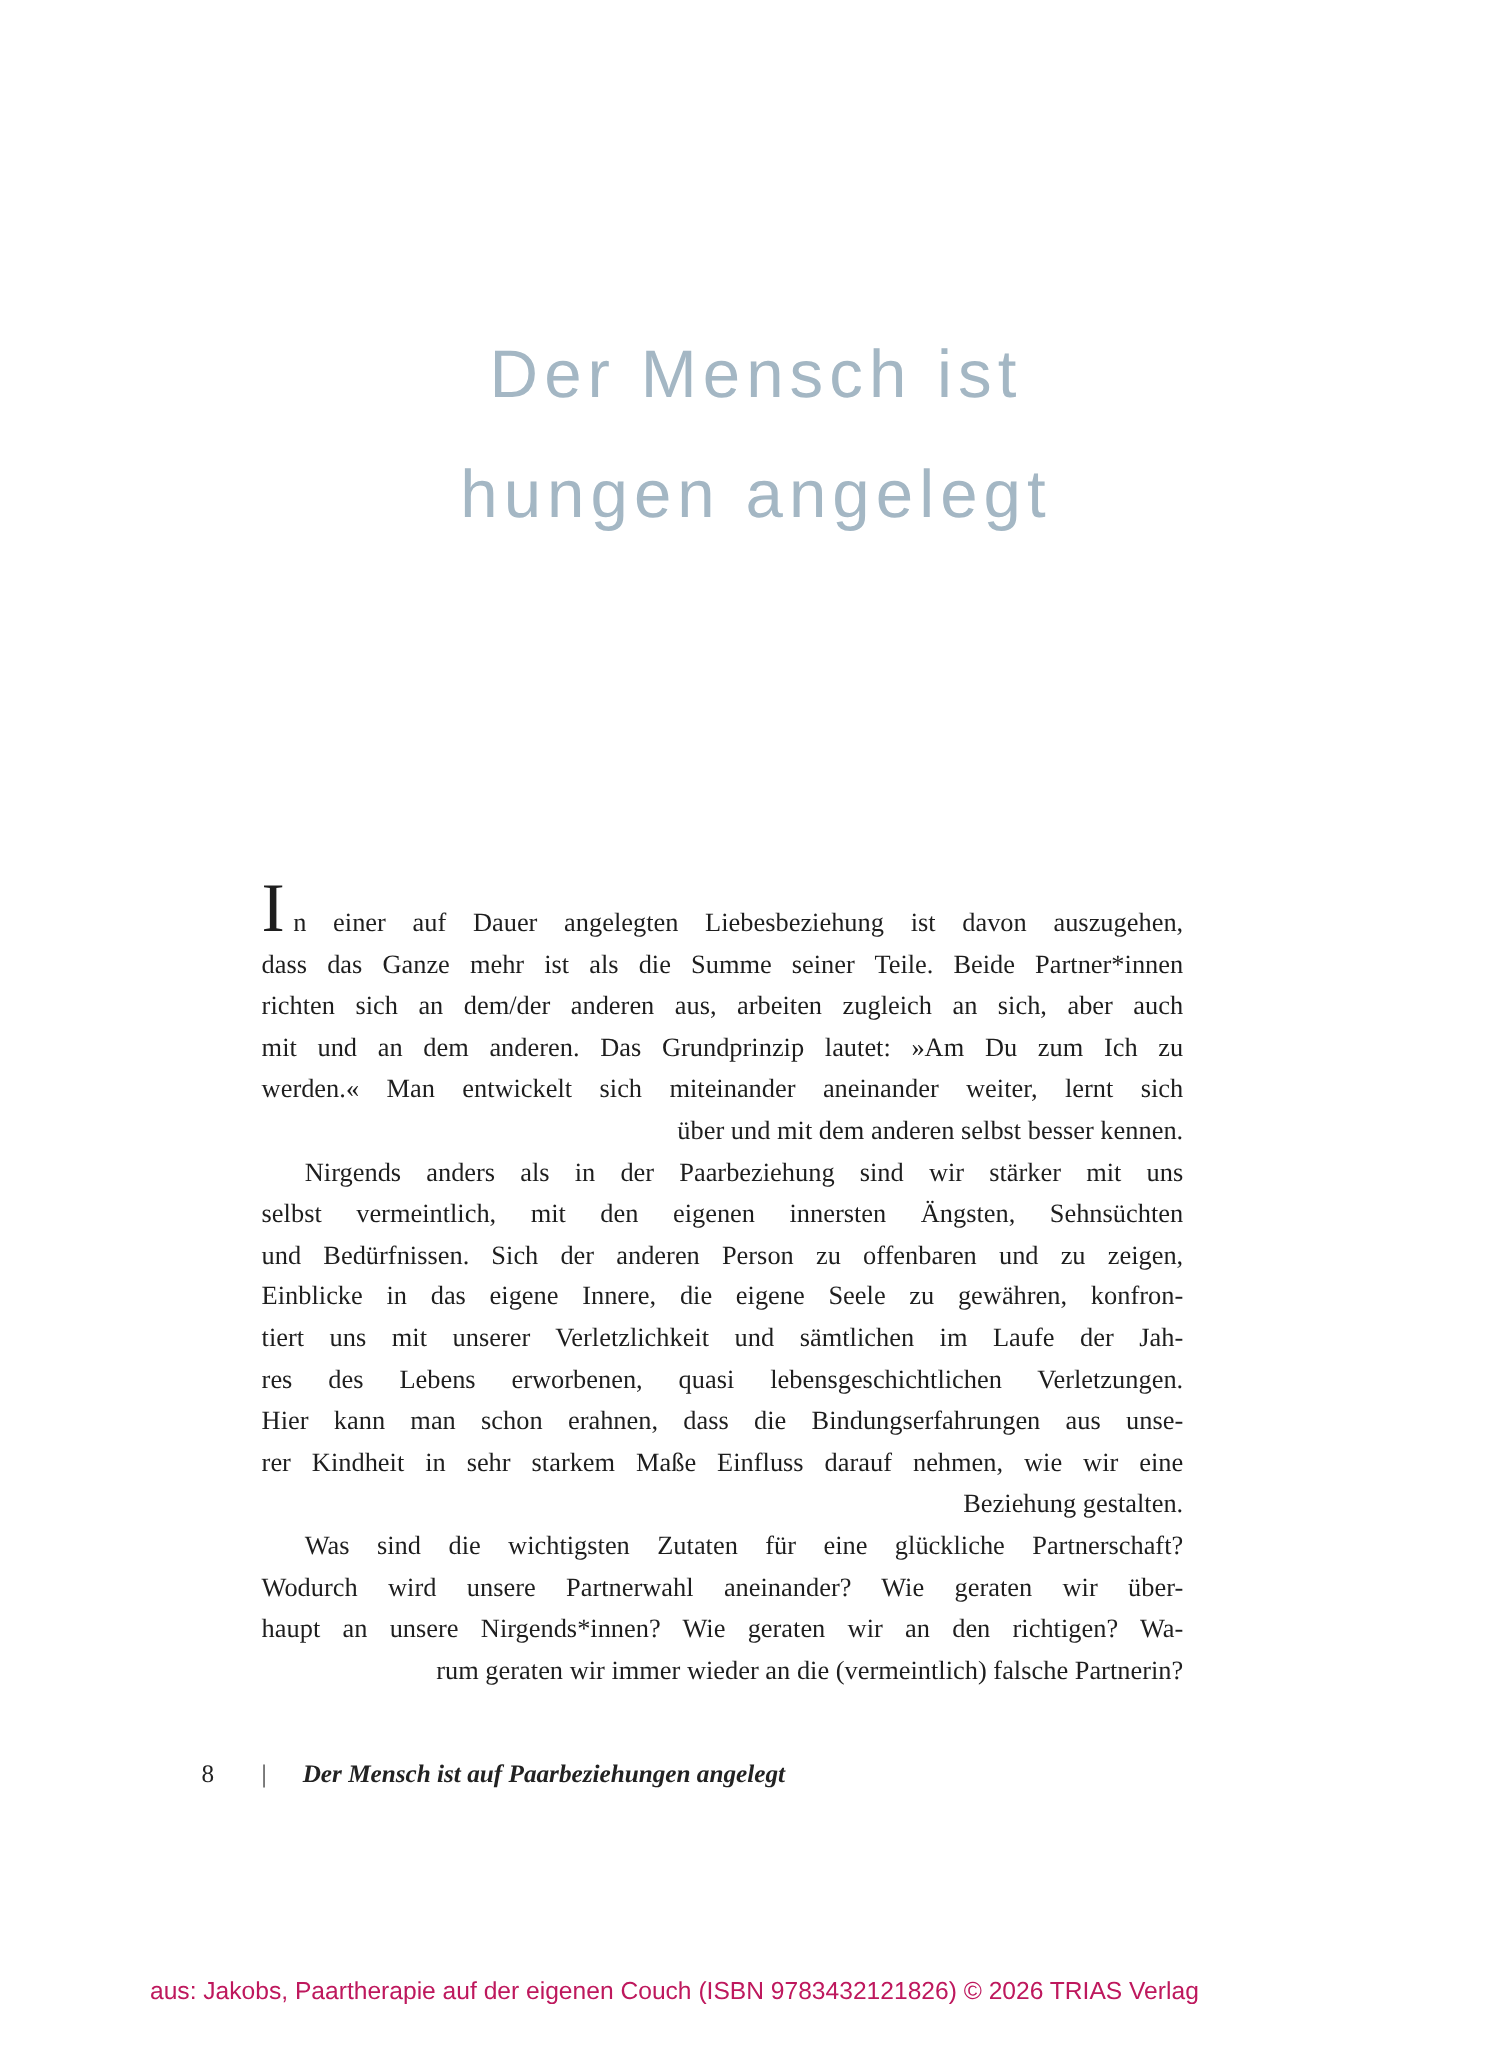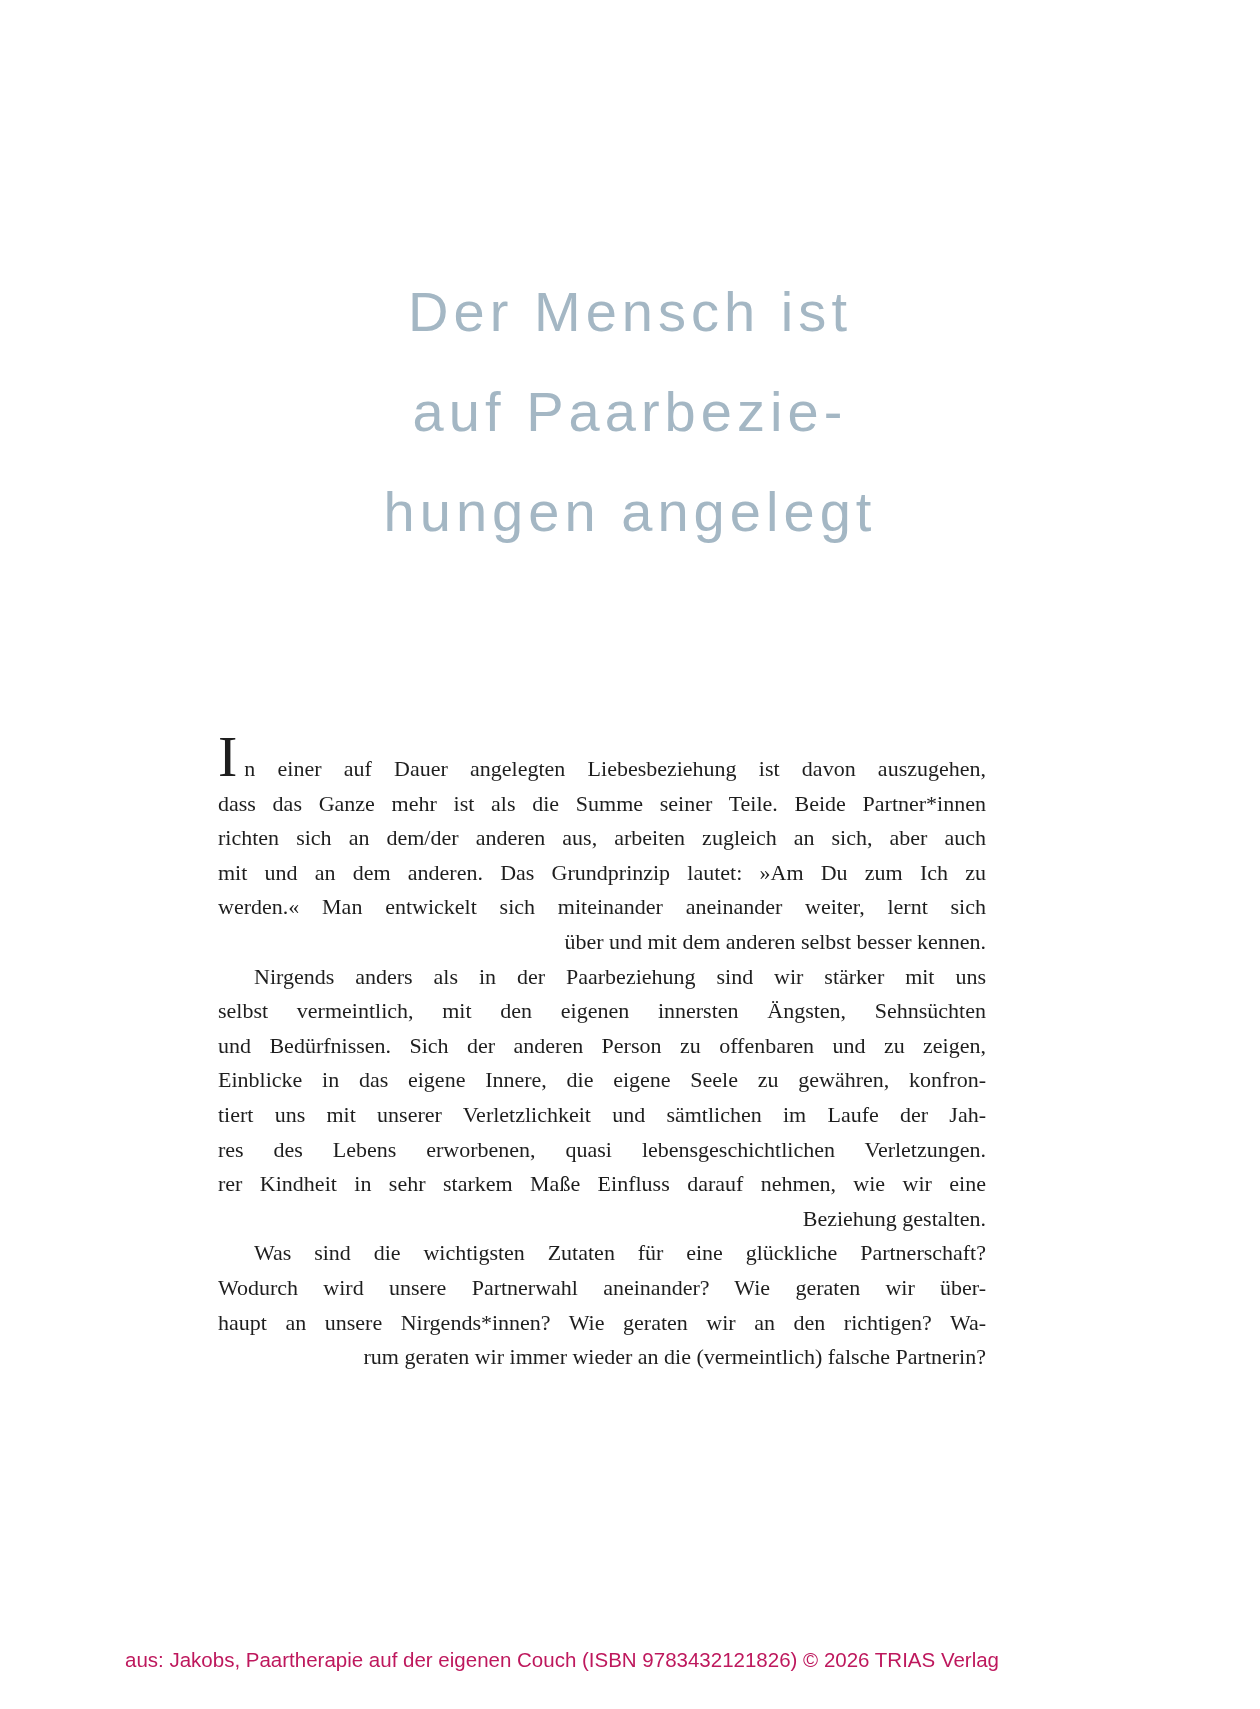--- a/index.html
+++ b/index.html
@@ -93,21 +93,20 @@
     white-space: nowrap;
   }
 </style>
 </head>
 <body>
 
 <div class="page">
 
   <div class="chapter-title" style="color: rgb(164, 183, 196);">
     <div class="title-line">Der Mensch ist</div>
-    <div class="title-line">auf Paarbezie-</div>
     <div class="title-line">hungen angelegt</div>
   </div>
 
   <div class="body-block">
     <div class="line just">
       <span class="dropcap">I</span><span>n einer auf Dauer angelegten Liebesbeziehung ist davon auszugehen,</span>
     </div>
     <div>
         <div class="line just">dass das Ganze mehr ist als die Summe seiner Teile. Beide Partner*innen</div>
         <div class="line just">richten sich an dem/der anderen aus, arbeiten zugleich an sich, aber auch</div>
@@ -115,27 +114,31 @@
         <div class="line just">werden.« Man entwickelt sich miteinander aneinander weiter, lernt sich</div>
         <div class="line">über und mit dem anderen selbst besser kennen.</div>
       </div>
     <div>
         <div class="line just indent">Nirgends anders als in der Paarbeziehung sind wir stärker mit uns</div>
         <div class="line just">selbst vermeintlich, mit den eigenen innersten Ängsten, Sehnsüchten</div>
         <div class="line just">und Bedürfnissen. Sich der anderen Person zu offenbaren und zu zeigen,</div>
         <div class="line just">Einblicke in das eigene Innere, die eigene Seele zu gewähren, konfron-</div>
         <div class="line just">tiert uns mit unserer Verletzlichkeit und sämtlichen im Laufe der Jah-</div>
         <div class="line just">res des Lebens erworbenen, quasi lebensgeschichtlichen Verletzungen.</div>
+        <div class="line just">Hier kann man schon erahnen, dass die Bindungserfahrungen aus unse-</div>
         <div class="line just">rer Kindheit in sehr starkem Maße Einfluss darauf nehmen, wie wir eine</div>
         <div class="line">Beziehung gestalten.</div>
       </div>
     <div>
         <div class="line just indent">Was sind die wichtigsten Zutaten für eine glückliche Partnerschaft?</div>
         <div class="line just">Wodurch wird unsere Partnerwahl aneinander? Wie geraten wir über-</div>
         <div class="line just">haupt an unsere Nirgends*innen? Wie geraten wir an den richtigen? Wa-</div>
         <div class="line">rum geraten wir immer wieder an die (vermeintlich) falsche Partnerin?</div>
       </div>
   </div>
 
+  <div class="running-footer">
+    <span class="pagenum">8</span><span class="sep">|</span><span class="chapter">Der Mensch ist auf Paarbeziehungen angelegt</span>
+  </div>
 
   <div class="imprint-line">aus: Jakobs, Paartherapie auf der eigenen Couch (ISBN 9783432121826) © 2026 TRIAS Verlag</div>
 
 </div>
 
 </body></html>

